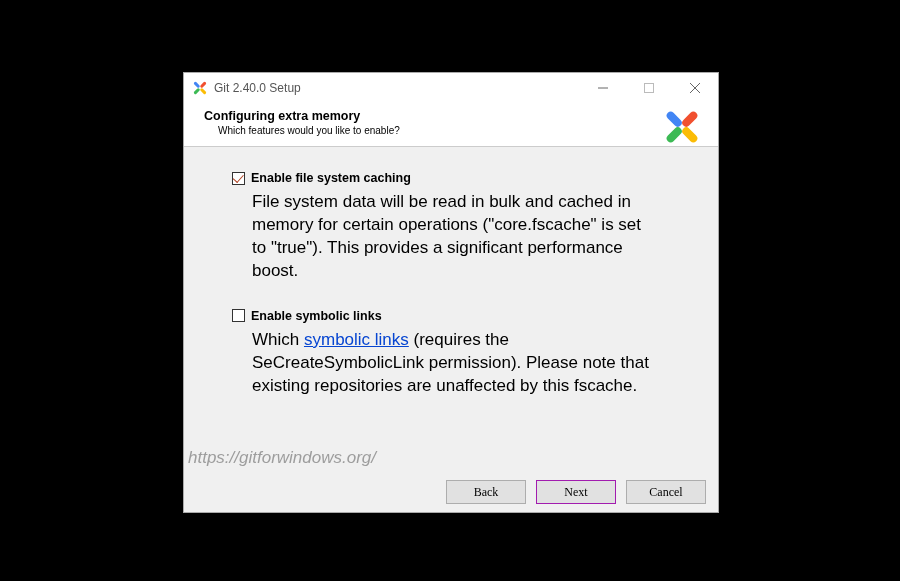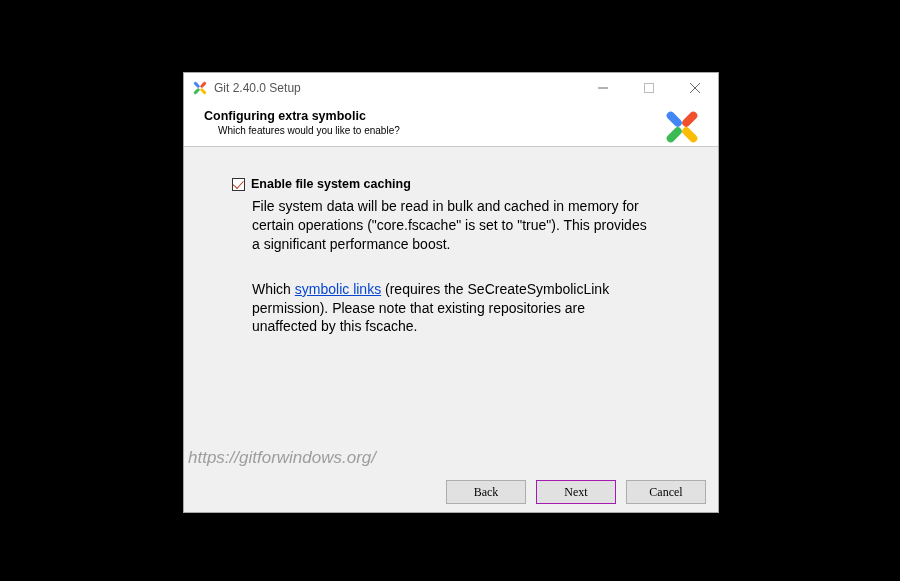--- a/index.html
+++ b/index.html
@@ -64,21 +64,21 @@
   }
   .header-logo {
     position: absolute;
     right: 14px;
     top: 2px;
     width: 44px; height: 44px;
   }
   .content {
     flex: 1;
     background: #f0f0f0;
-    padding: 30px 48px 0 48px;
+    padding: 24px 48px 0 48px;
     position: relative;
   }
   .option {
     margin-bottom: 26px;
   }
   .option-row {
     display: flex;
     align-items: center;
     gap: 6px;
     margin-bottom: 6px;
@@ -97,21 +97,21 @@
     width: 9px; height: 5px;
     border-left: 1.5px solid #b04020;
     border-bottom: 1.5px solid #b04020;
     transform: rotate(-48deg) translate(0px,-1px);
   }
   .option-label {
     font-weight: 700;
     font-size: 12.5px;
   }
   .option-desc {
-    font-size: 14px;
+    font-size: 17px;
     padding-left: 20px;
     line-height: 1.35;
     color: #000;
     max-width: 420px;
   }
   .option-desc a { color: #0645d1; text-decoration: underline; }
   .footer-url {
     position: absolute;
     left: 4px;
     bottom: 44px;
@@ -171,21 +171,21 @@
     </div>
     <div class="winbtn">
       <svg width="10" height="10">
           <line x1="0" y1="0" x2="10" y2="10" stroke-width="1"></line>
           <line x1="10" y1="0" x2="0" y2="10" stroke-width="1"></line>
         </svg>
     </div>
   </div>
 
   <div class="header">
-    <div class="heading">Configuring extra symbolic</div>
+    <div class="heading">Configuring extra memory</div>
     <div class="subheading">Which features would you like to enable?</div>
     <div class="header-logo">
       <svg viewBox="0 0 44 44" width="44" height="44">
         <g transform="rotate(45 22 22)">
           <rect x="18" y="2" width="8" height="18" rx="4" fill="#f1502f"></rect>
           <rect x="18" y="24" width="8" height="18" rx="4" fill="#3cba54"></rect>
           <rect x="2" y="18" width="18" height="8" rx="4" fill="#4285f4"></rect>
           <rect x="24" y="18" width="18" height="8" rx="4" fill="#fbbc05"></rect>
         </g>
       </svg>
@@ -196,20 +196,24 @@
 
     <div class="option">
       <div class="option-row">
         <span class="checkbox checked"></span>
         <span class="option-label">Enable file system caching</span>
       </div>
       <div class="option-desc">File system data will be read in bulk and cached in memory for certain operations ("core.fscache" is set to "true"). This provides a significant performance boost.</div>
     </div>
 
     <div class="option">
+      <div class="option-row">
+        <span class="checkbox"></span>
+        <span class="option-label">Enable symbolic links</span>
+      </div>
       <div class="option-desc">
         <span>Which </span><a href="#">symbolic links</a><span> (requires the SeCreateSymbolicLink permission). Please note that existing repositories are unaffected by this fscache.</span>
       </div>
     </div>
 
     <div class="footer-url">https://gitforwindows.org/</div>
 
     <div class="buttonbar">
       <button class="btn">Back</button>
       <button class="btn primary">Next</button>

